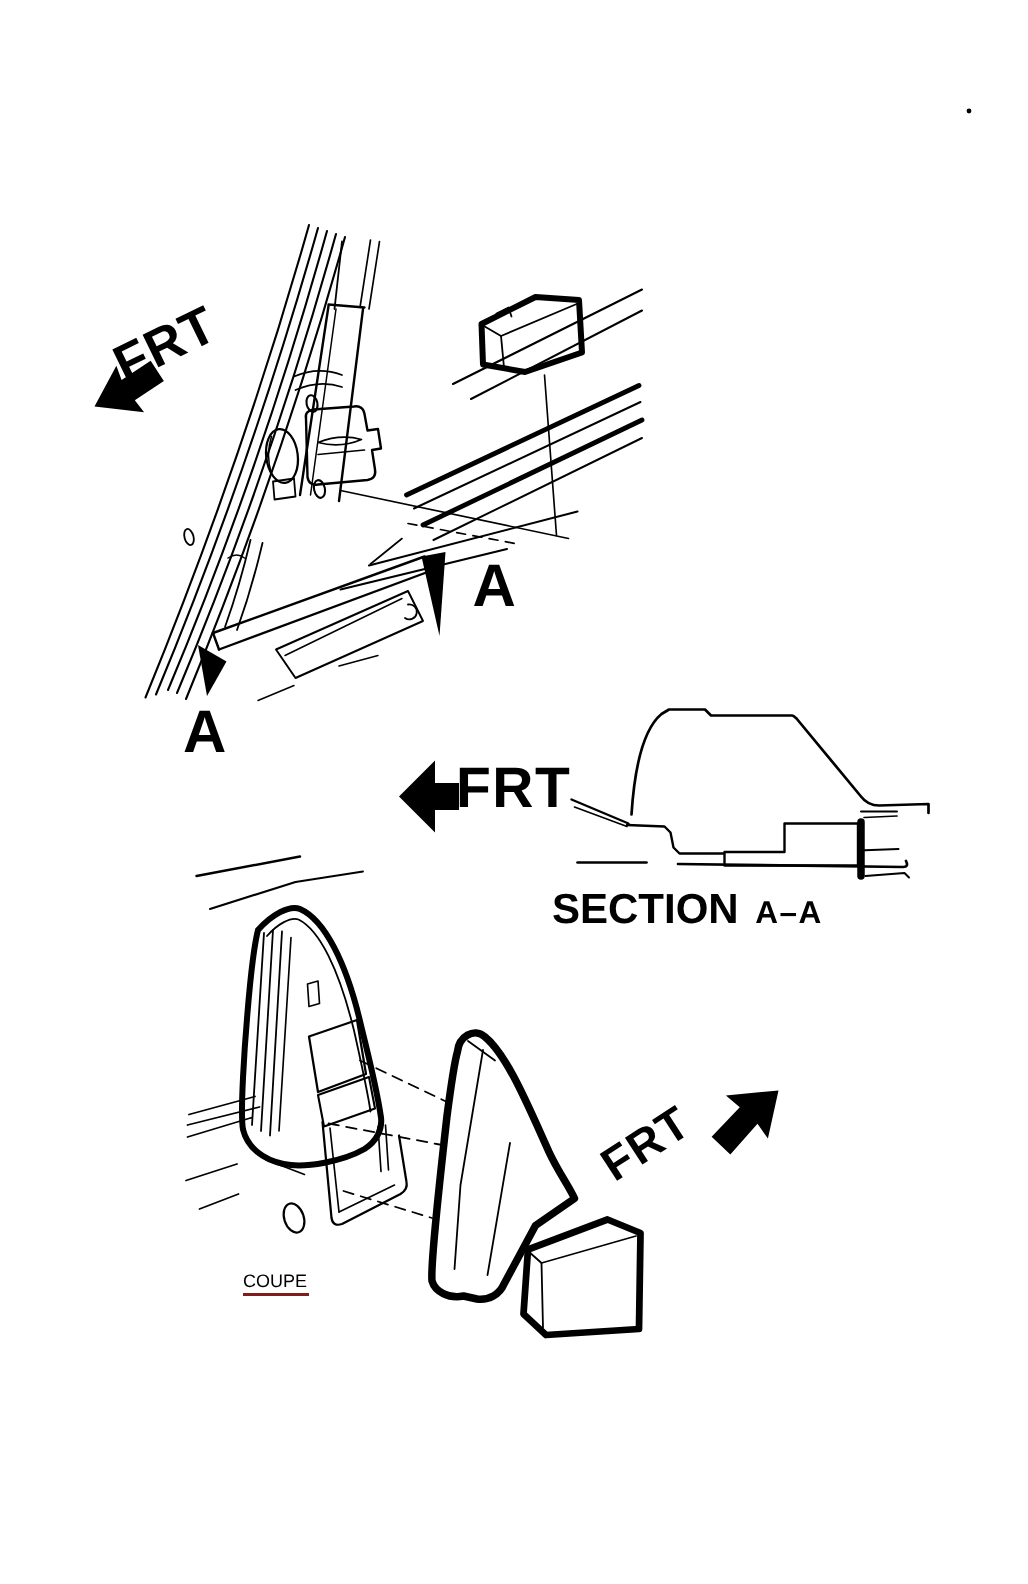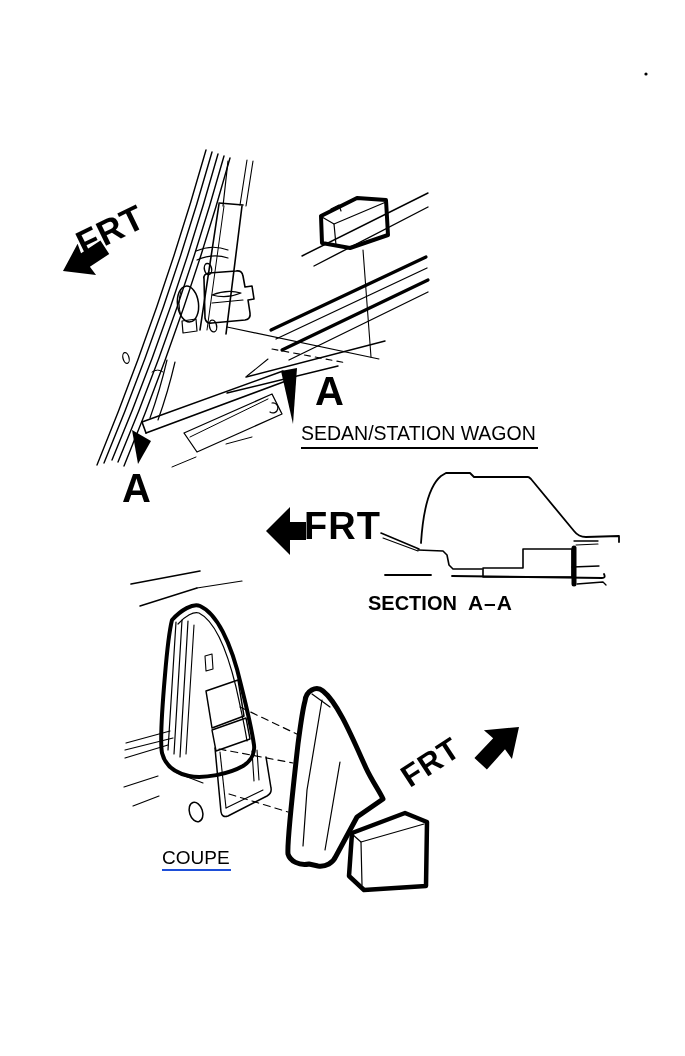--- a/index.html
+++ b/index.html
@@ -11,25 +11,25 @@
   .lbl{position:absolute;color:#000;white-space:nowrap;line-height:1;}
   #frt-top{left:86px;top:226px;font-size:35px;font-weight:bold;letter-spacing:1px;
            transform:rotate(-26deg);transform-origin:0% 100%;}
   #a-top{left:315px;top:371px;font-size:40px;font-weight:bold;}
   #a-bottom{left:122px;top:468px;font-size:40px;font-weight:bold;}
   #sedan-caption{left:301px;top:424px;font-size:19.5px;border-bottom:2px solid #000;
                  padding:0 2px 3px 0;}
   #frt-mid{left:304px;top:507px;font-size:38px;font-weight:bold;letter-spacing:1px;}
   #section-caption{left:368px;top:592px;display:flex;align-items:baseline;gap:11px;
                    font-weight:bold;}
-  #section-caption .pre{font-size:20px;}
+  #section-caption .pre{font-size:28px;}
   #section-caption .big{font-size:21px;letter-spacing:1px;}
   #frt-bottom{left:404px;top:764px;font-size:31px;font-weight:bold;letter-spacing:1px;
               transform:rotate(-33deg);transform-origin:0% 50%;}
-  #coupe-caption{left:162px;top:848px;font-size:19px;border-bottom:2px solid #1d4ed8;
+  #coupe-caption{left:162px;top:848px;font-size:12px;border-bottom:2px solid #7f1d1d;
                  padding:0 1px 2px 0;}
 </style>
 </head>
 <body>
 
 <div class="page">
 
 <svg class="art" width="685" height="1056" viewBox="0 0 685 1056">
   <defs>
     <pattern id="hatch" width="7" height="7" patternUnits="userSpaceOnUse" patternTransform="rotate(-45)">
@@ -181,21 +181,20 @@
 
   <path class="solid" transform="translate(519,727) rotate(140)" d="M0,0 L26,-20 L25,-8 L52,-12 L54,5 L27,8 L29,20 Z"></path>
 </svg>
 
 <div class="lbl" id="frt-top">FRT</div>
 
 <div class="lbl" id="a-top">A</div>
 
 <div class="lbl" id="a-bottom">A</div>
 
-<div class="lbl" id="sedan-caption">SEDAN/STATION WAGON</div>
 
 <div class="lbl" id="frt-mid">FRT</div>
 
 <div class="lbl" id="section-caption">
   <span class="pre">SECTION</span>
   <span class="big">A–A</span>
 </div>
 
 <div class="lbl" id="frt-bottom">FRT</div>
 

